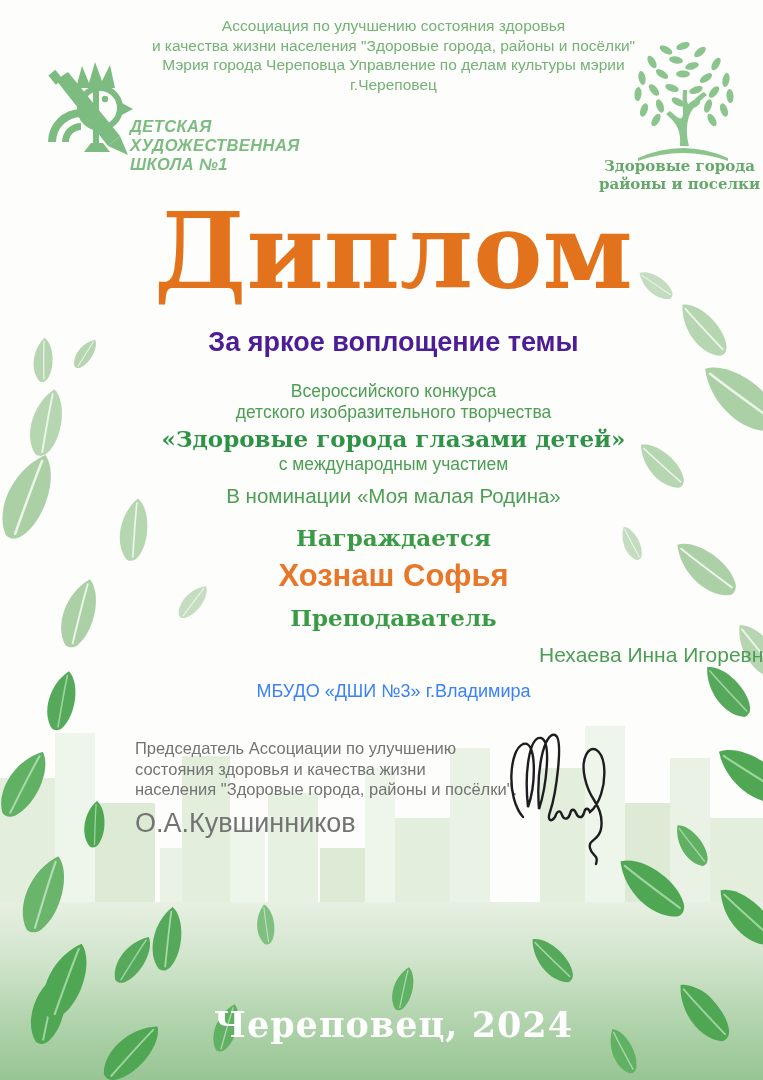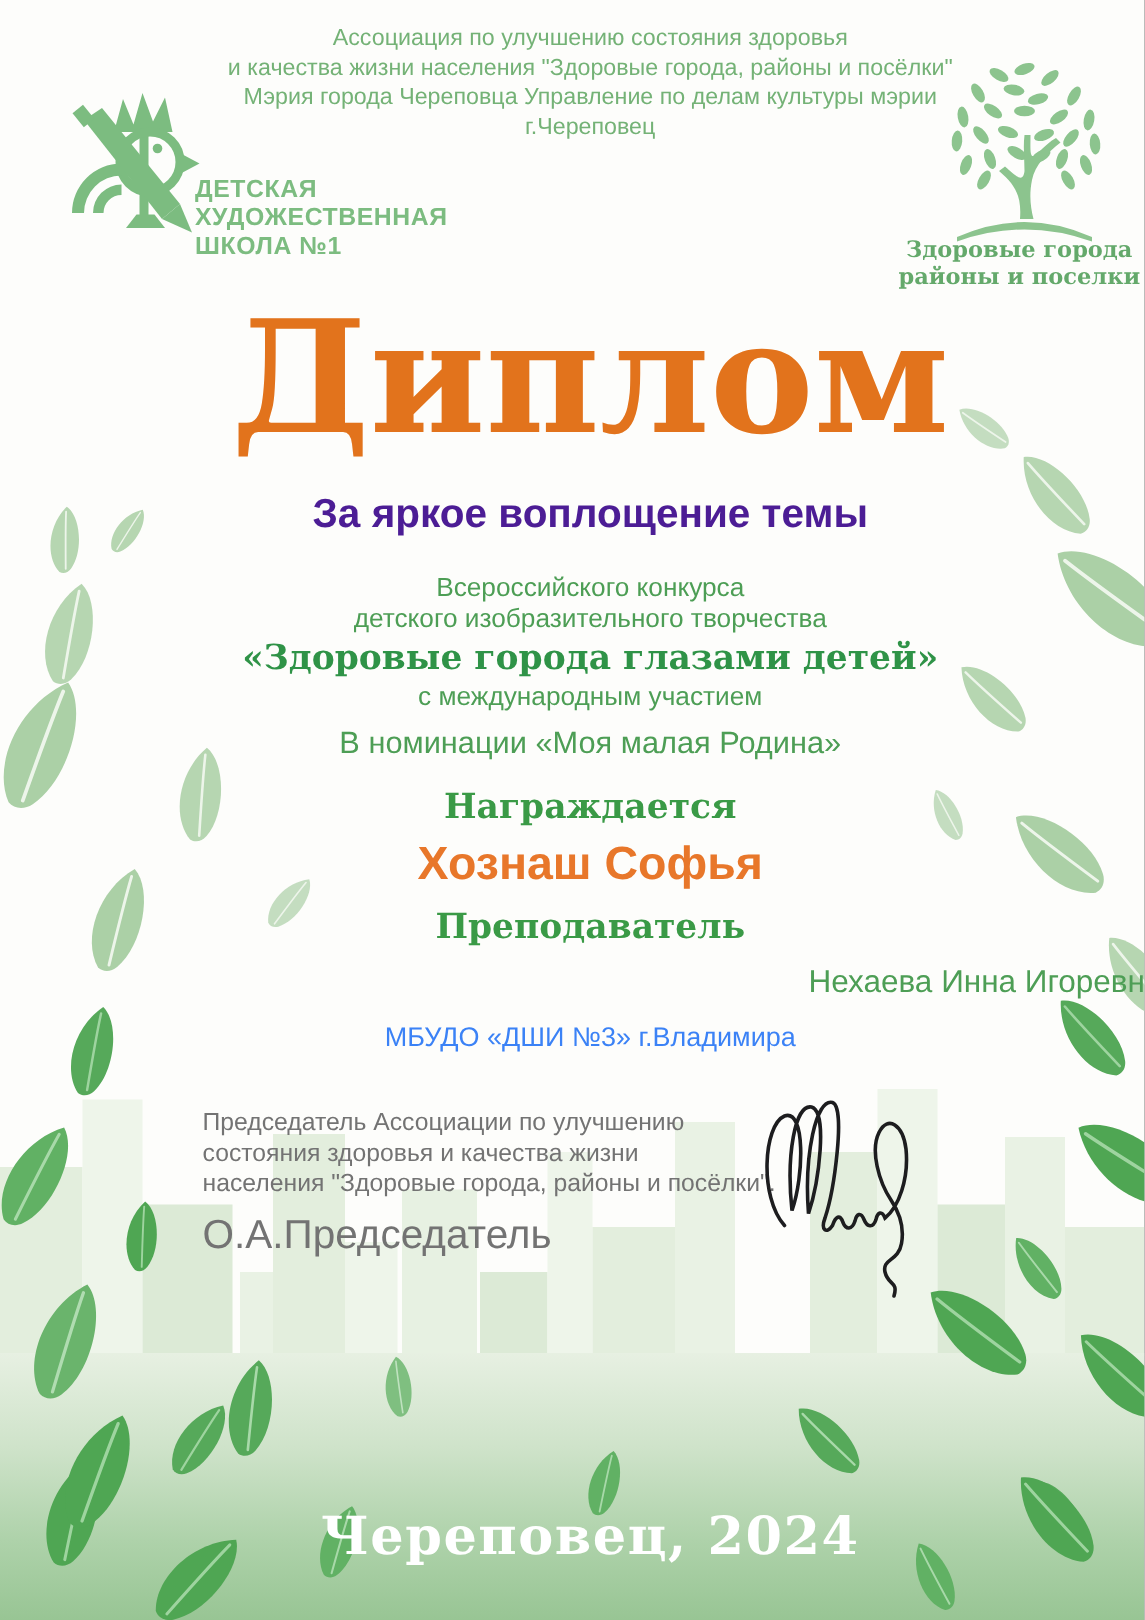--- a/index.html
+++ b/index.html
@@ -14,21 +14,21 @@
   .skyline{left:0;top:708px;z-index:0;}
   .leafsvg{z-index:2;pointer-events:none;overflow:visible;}
   .blade{fill:var(--lf,#b6d6b1);}
   .vein{stroke:var(--lv,#edf5ea);stroke-width:2.2;fill:none;stroke-linecap:round;}
 
   
   .header{top:16px;z-index:3;color:#74b276;font-size:15.5px;line-height:19.5px;}
   
   .birdsvg{left:36px;top:56px;z-index:3;}
   .school-label{left:130px;top:117px;z-index:3;color:#7cbc80;font-weight:bold;
-    font-size:16.5px;line-height:19px;letter-spacing:.4px;text-align:left;}
+    font-size:16.5px;line-height:19px;letter-spacing:.4px;text-align:left;font-style:italic;}
   
   .treesvg{left:608px;top:28px;z-index:3;}
   .tree-label{left:592px;top:157px;width:175px;z-index:3;color:#64a96b;font-weight:bold;
     font-family:"DejaVu Serif",serif;font-size:15px;line-height:18px;text-align:center;}
 
   
   .title{top:183px;z-index:3;margin:0;color:#e2731c;font-family:"DejaVu Serif",serif;
     font-weight:bold;font-size:104px;line-height:138px;}
   .subtitle{top:327px;z-index:3;color:#4c1d95;font-weight:bold;font-size:27px;}
 
@@ -226,21 +226,21 @@
   <div class="abs ctr award-label">Награждается</div>
   <div class="abs ctr recipient">Хознаш Софья</div>
   <div class="abs ctr teacher-label">Преподаватель</div>
   <div class="abs ctr teacher-name">Нехаева Инна Игоревна</div>
   <div class="abs ctr school-name">МБУДО «ДШИ №3» г.Владимира</div>
 
   <div class="abs sig-block">
     <div>Председатель Ассоциации по улучшению</div>
     <div>состояния здоровья и качества жизни</div>
     <div>населения "Здоровые города, районы и посёлки".</div>
-    <div class="sig-name">О.А.Председатель</div>
+    <div class="sig-name">О.А.Кувшинников</div>
   </div>
 
   <svg class="abs signature" width="128" height="155" viewBox="0 0 128 155">
     <path d="M30,105 C13,86 16,38 30,32 C44,27 43,72 35,95 C31,58 37,24 48,26 C59,29 53,76 46,97 C43,58 51,20 62,23 C71,26 63,82 57,100 C54,108 58,111 62,105 C64,99 67,97 69,103 C71,108 75,108 77,102 C78,97 81,96 83,101 C85,106 89,107 91,101 C92,96 95,95 97,100 C106,93 113,74 111,54 C109,38 99,31 93,43 C87,55 93,76 101,88 C107,97 110,106 108,117 C106,129 95,127 97,136 C99,145 106,142 103,152" fill="none" stroke="#1d1d1f" stroke-width="2.4" stroke-linecap="round"></path>
   </svg>
 
   <div class="abs ctr footer-text">Череповец, 2024</div>
 
 </div>
 

